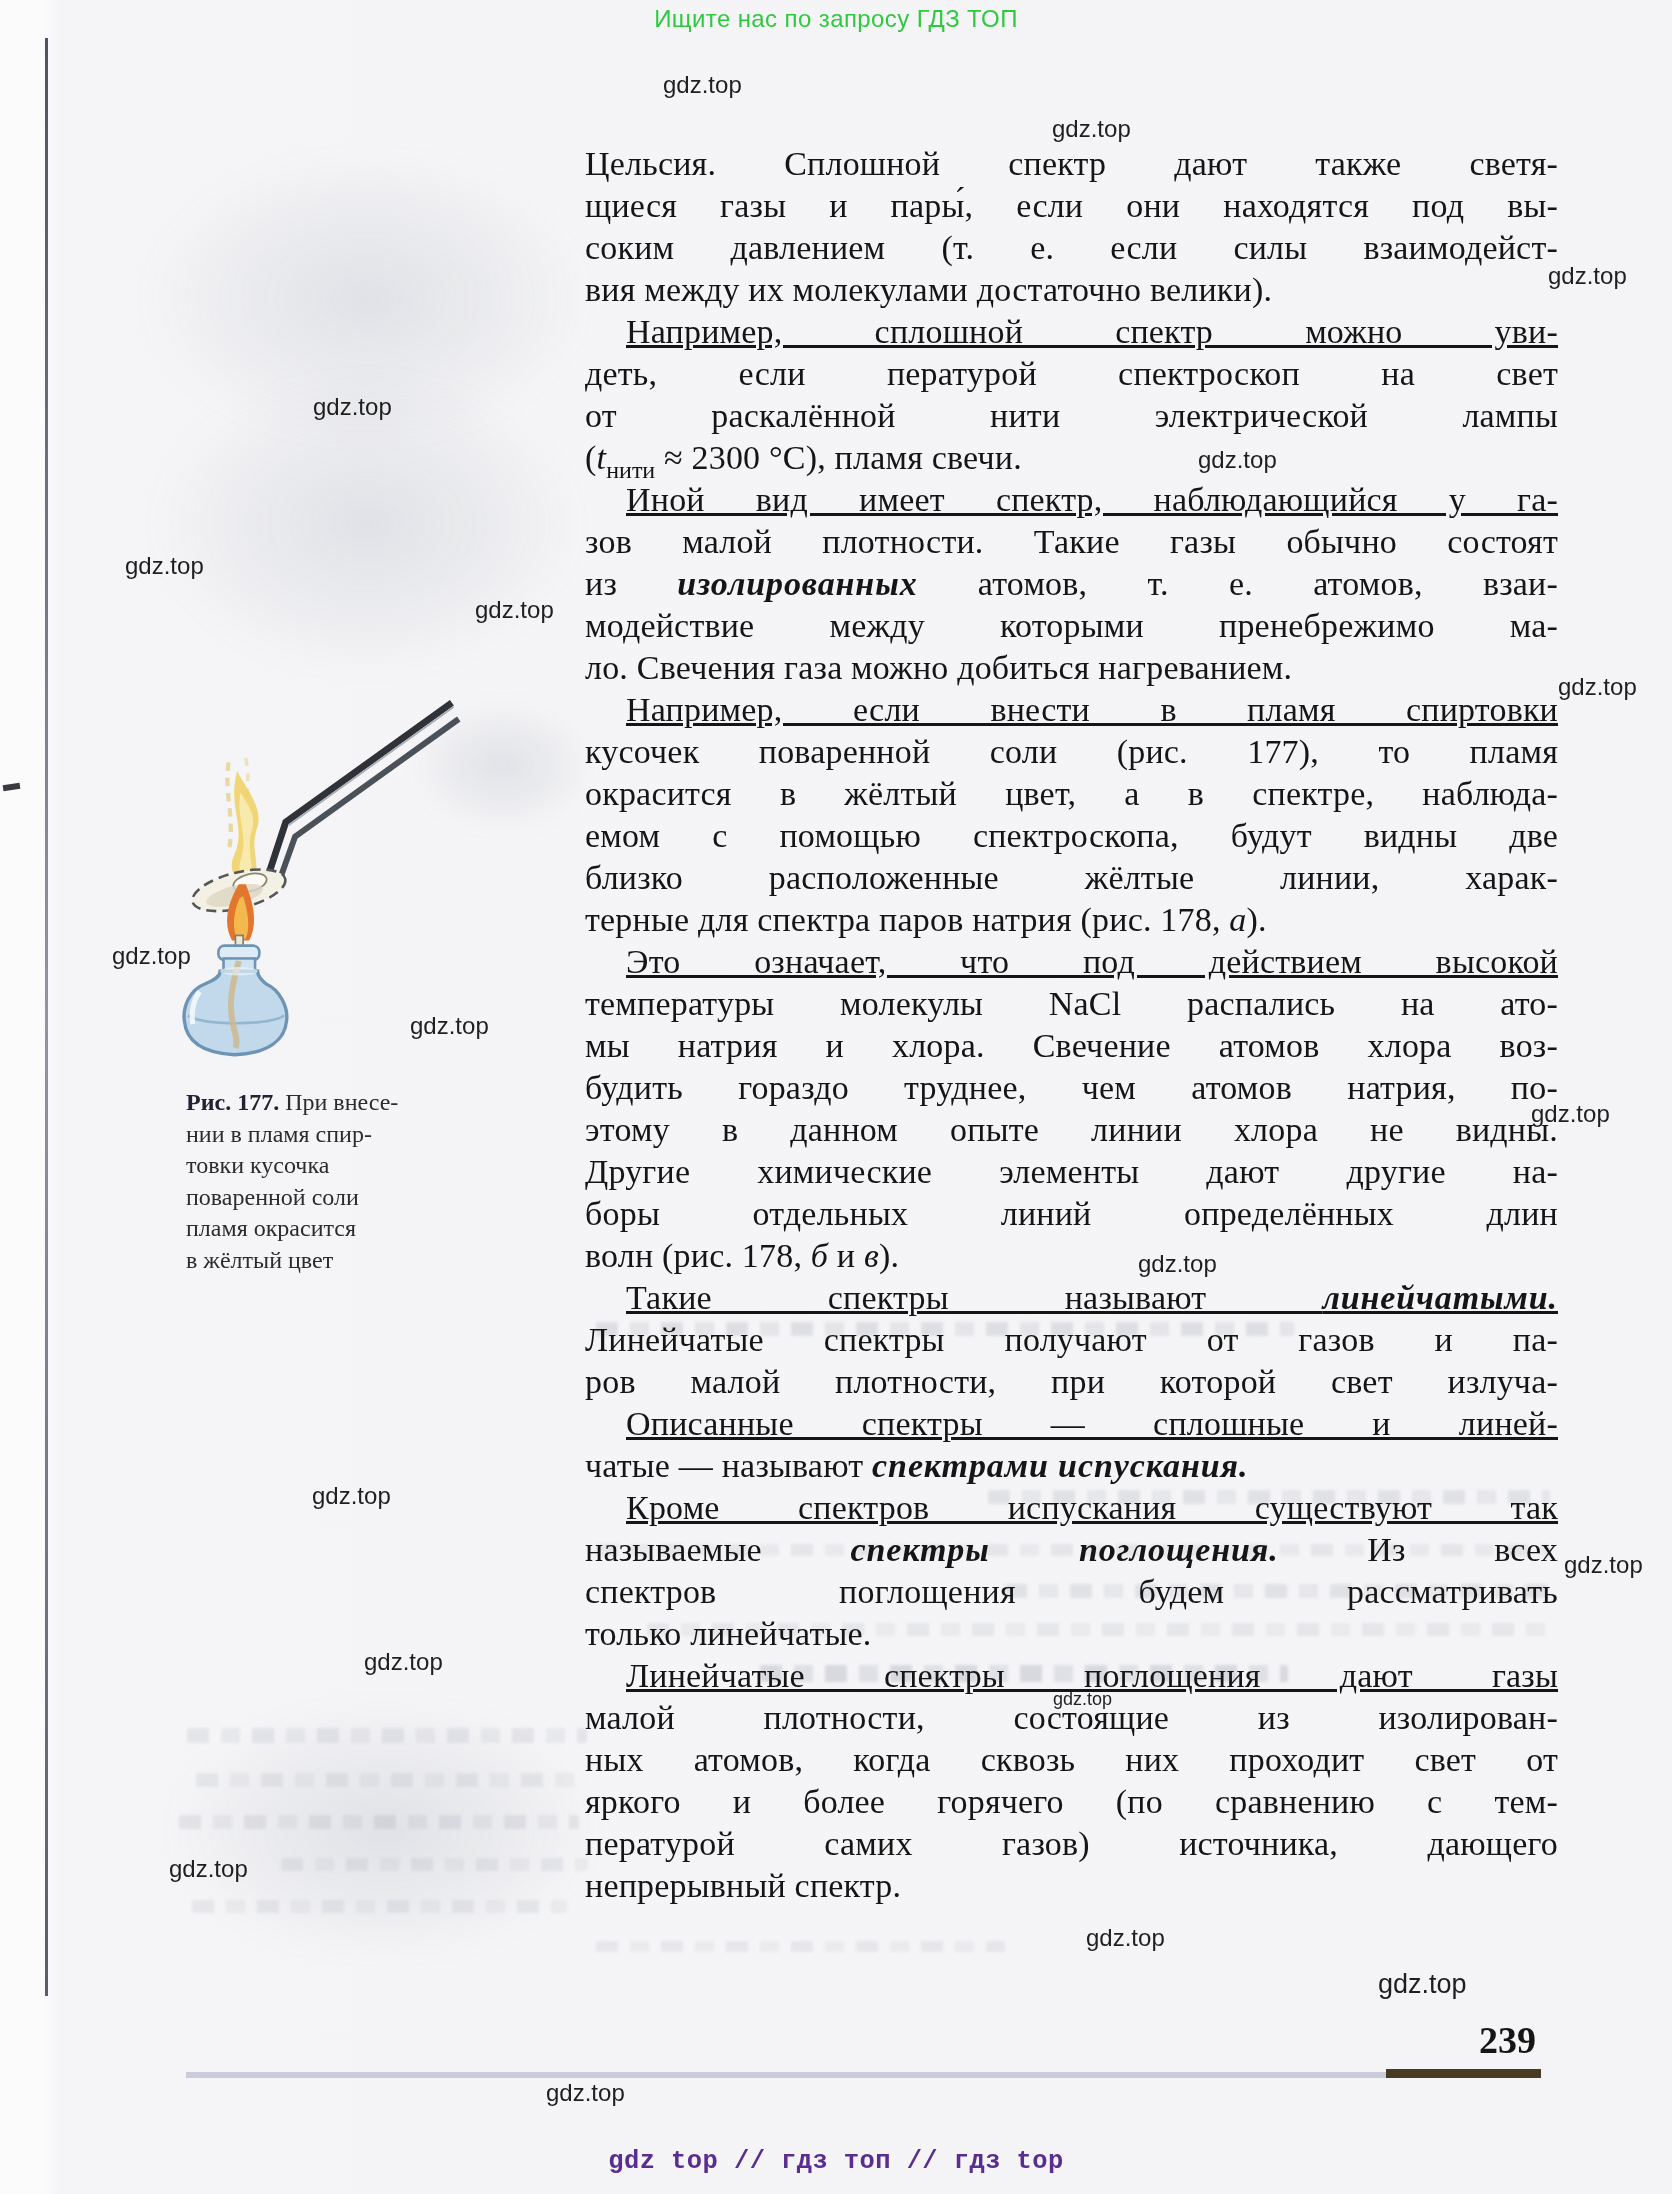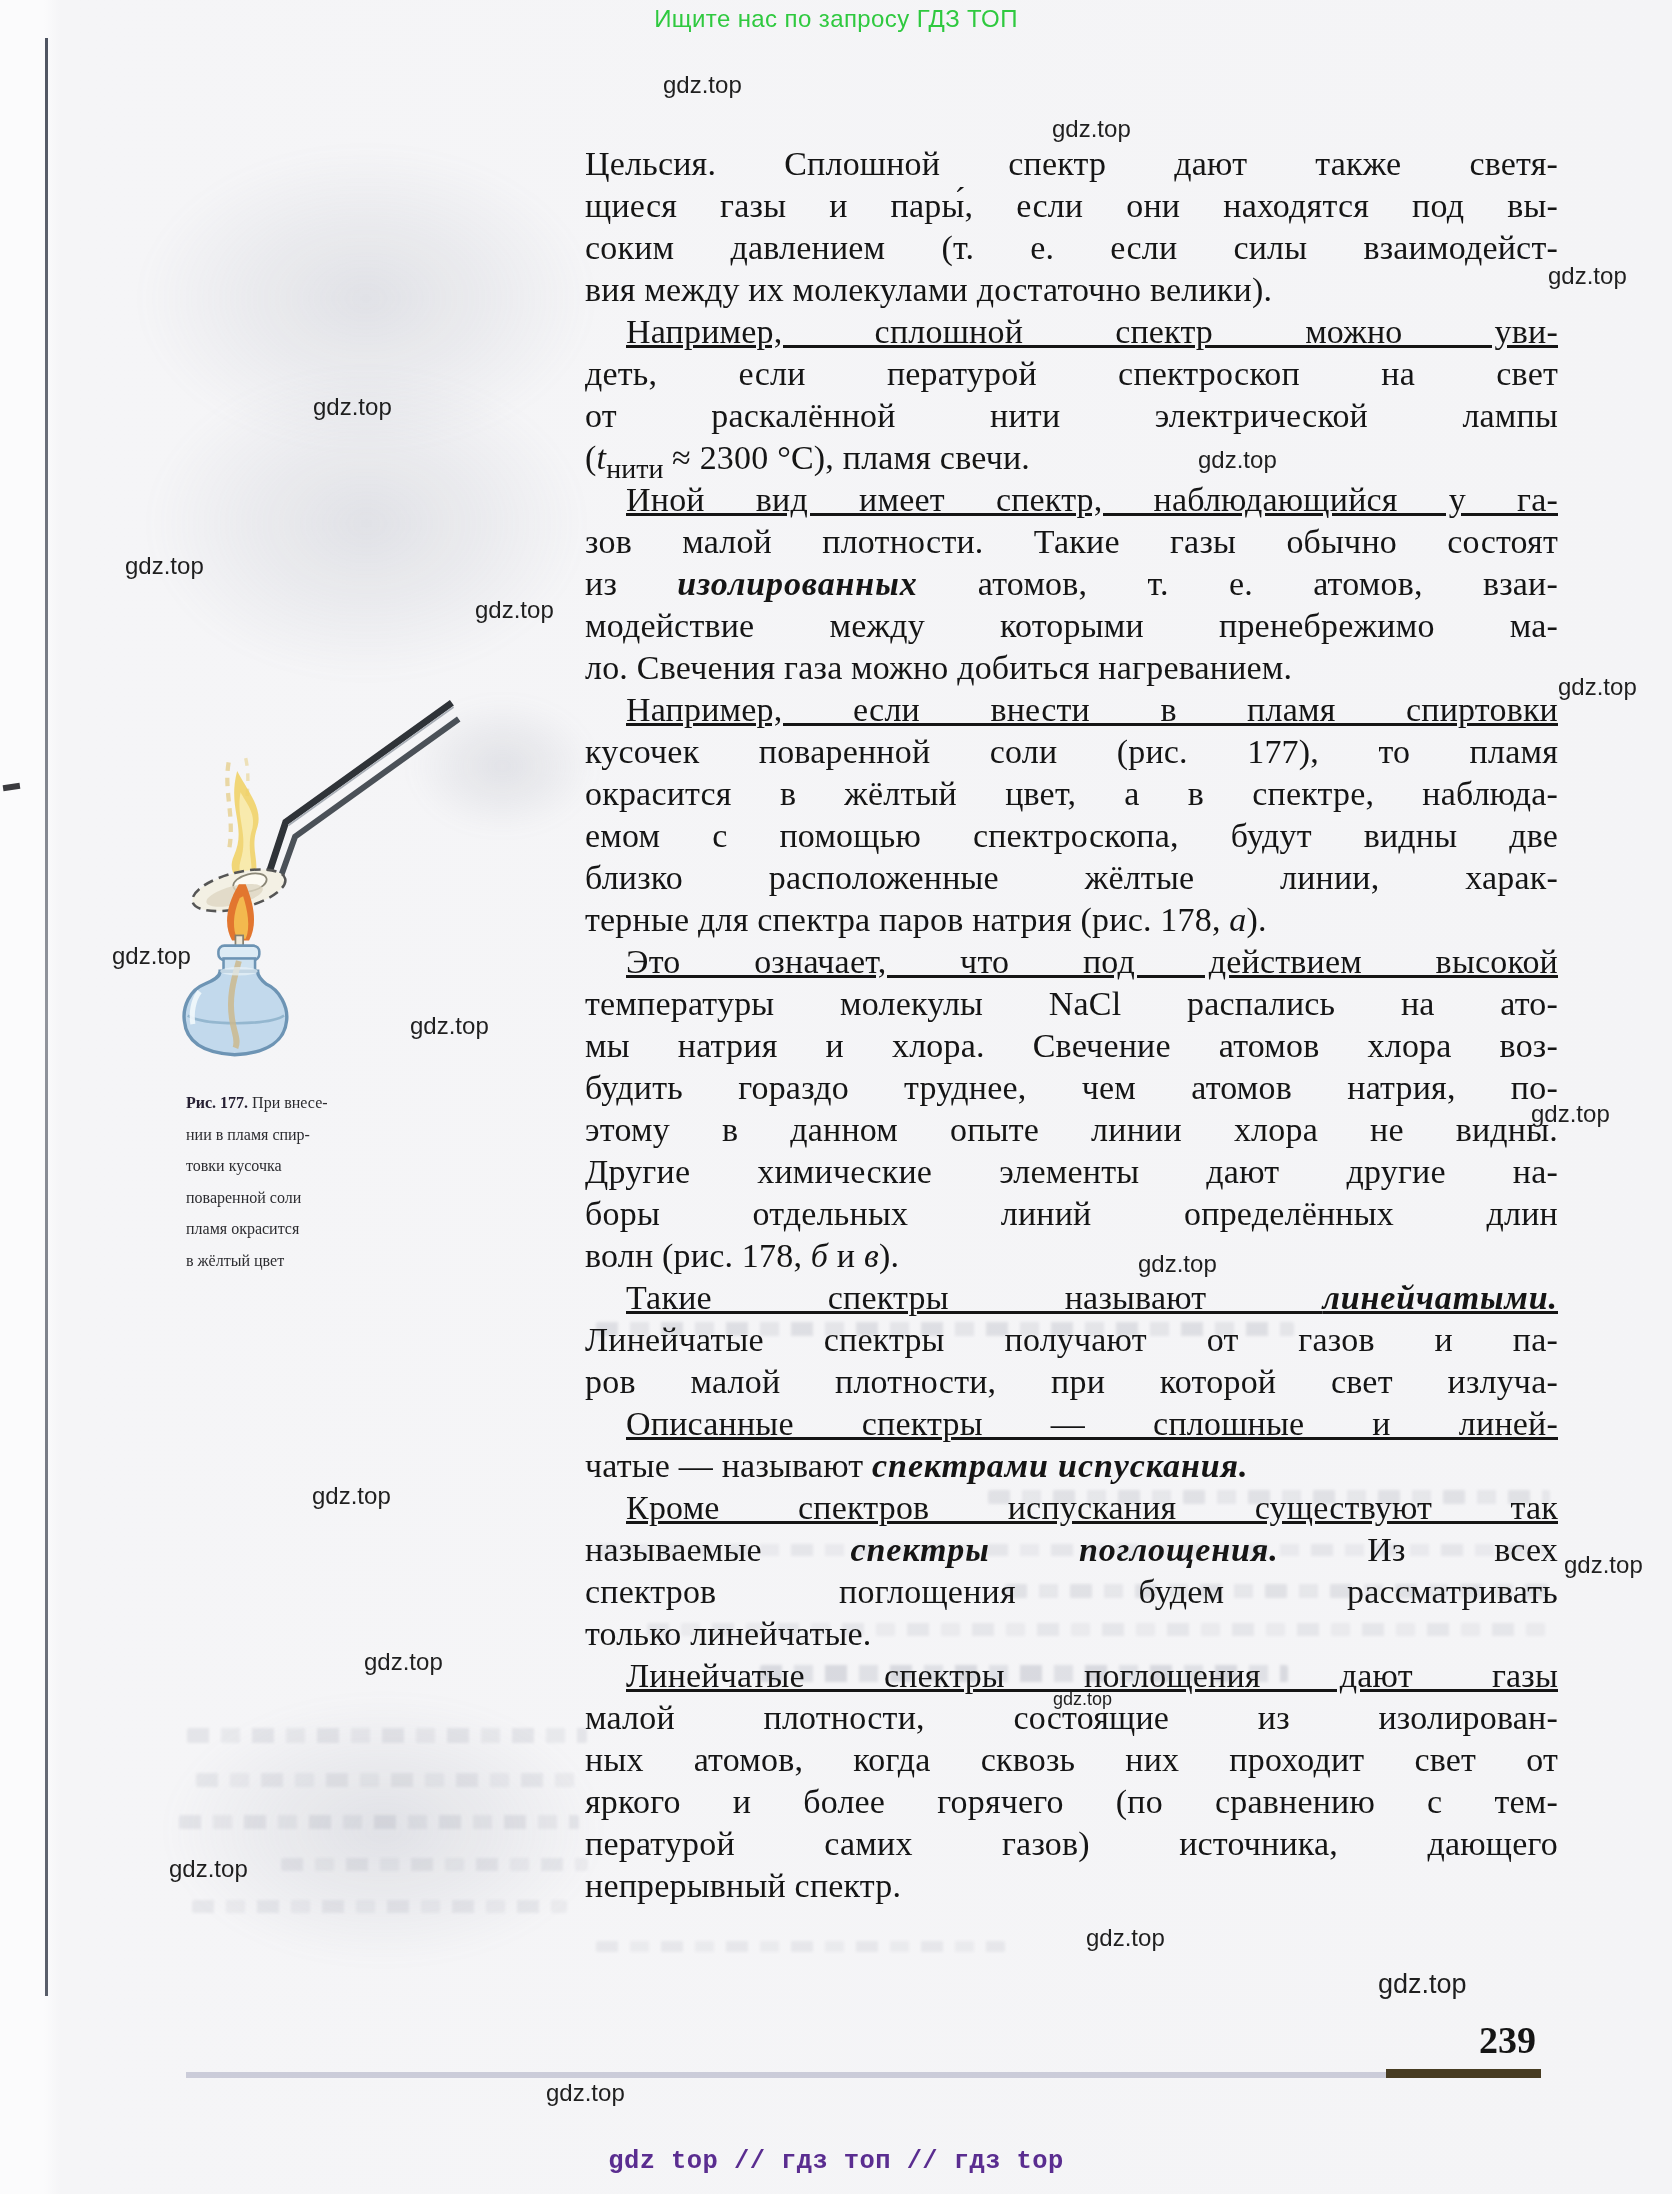--- a/index.html
+++ b/index.html
@@ -28,24 +28,24 @@
   .wm{position:absolute;font-family:"Liberation Sans",sans-serif;color:#0d0d0d;
     font-size:24px;white-space:nowrap;opacity:.92;}
   
   .bodycol{position:absolute;left:585px;top:143px;width:973px;
     font-size:34px;line-height:42px;letter-spacing:0.2px;}
   .bline{text-align:justify;text-align-last:justify;height:42px;overflow:visible;}
   .bline.last{text-align-last:left;}
   .bline.ind{text-indent:41px;text-decoration:underline;}
   .bi{font-weight:bold;font-style:italic;letter-spacing:0.9px;}
   .it{font-style:italic;}
-  .sub{font-size:28px;vertical-align:-8.5px;letter-spacing:0;}
+  .sub{font-size:24px;vertical-align:-8.5px;letter-spacing:0;}
   
   .caption{position:absolute;left:186px;top:1087px;width:286px;
-    font-size:16px;line-height:31.5px;color:#2c2c30;}
+    font-size:24px;line-height:31.5px;color:#2c2c30;}
   .caption .b{font-weight:bold;color:#262033;}
   
   .pagenum{position:absolute;left:1479px;top:2018px;font-size:38px;font-weight:bold;}
   .rule-light{position:absolute;left:186px;top:2072px;width:1202px;height:6px;background:#cbccd9;}
   .rule-dark{position:absolute;left:1386px;top:2069px;width:155px;height:9.4px;background:#473c22;}
   .figwrap{position:absolute;left:111px;top:690px;width:358px;height:392px;}
 </style>
 </head>
 <body>
 

